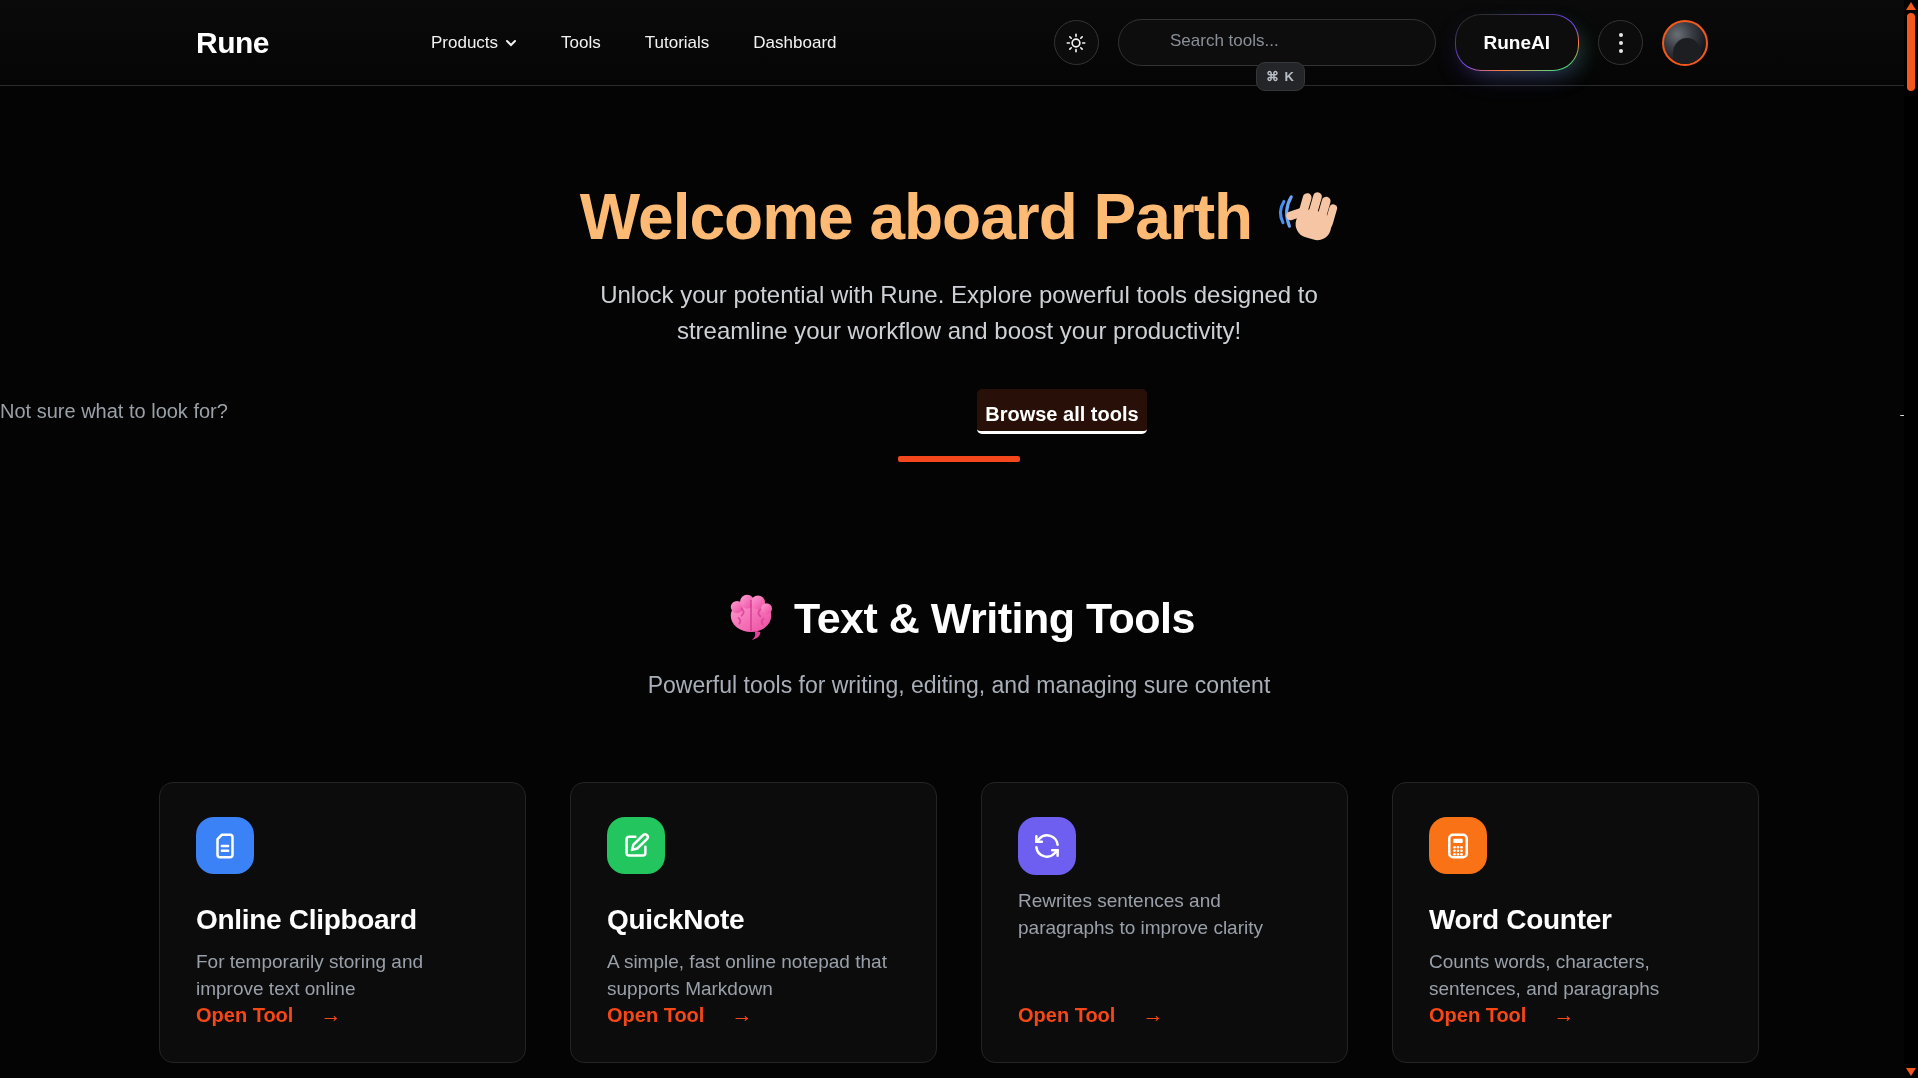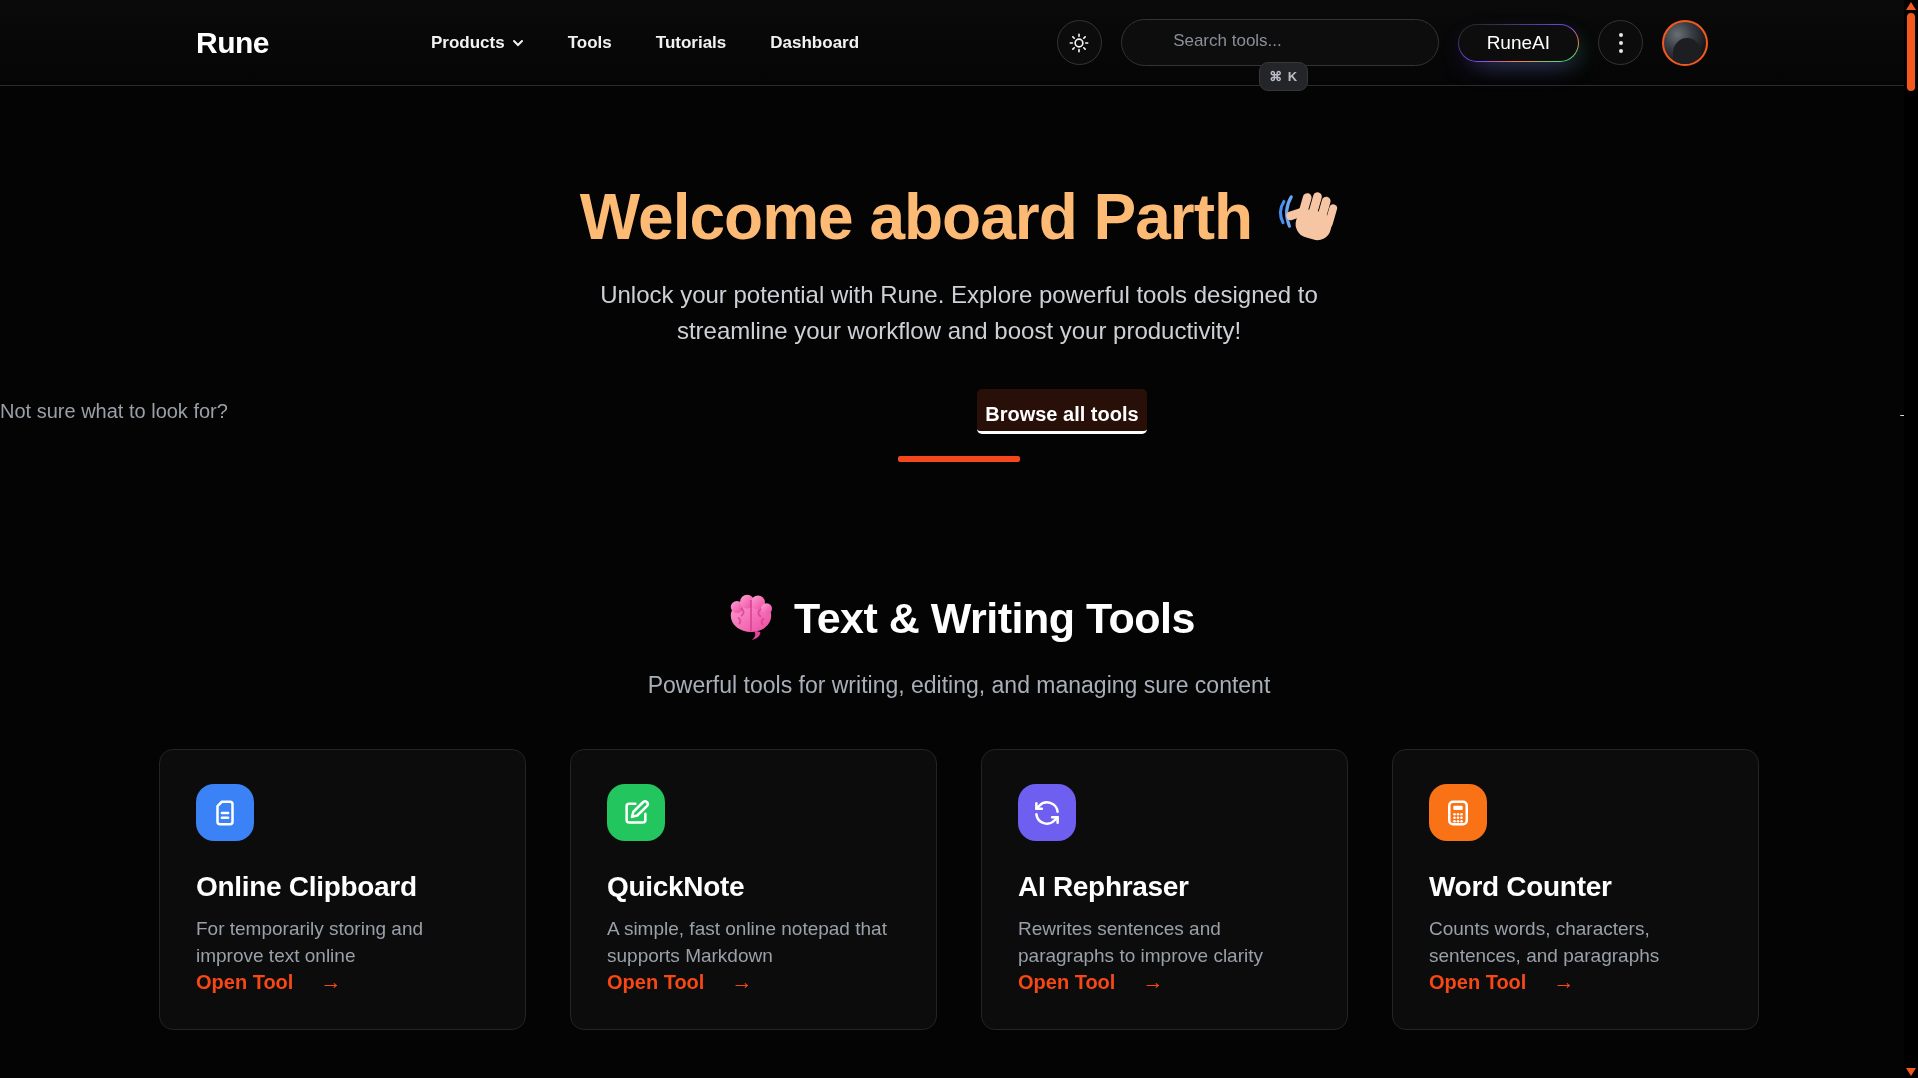--- a/index.html
+++ b/index.html
@@ -22,21 +22,21 @@
     background:linear-gradient(180deg,#0a0a0a,#050505);
     position:relative;
   }
   .logo {
     font-size:30px; font-weight:800; letter-spacing:-0.5px; color:#fff; cursor:pointer;
   }
   .nav-links {
     display:flex; align-items:center; gap:44px; margin-left:162px;
   }
   .nav-link {
-    font-size:17px; font-weight:700; color:#f2f2f2; cursor:pointer;
+    font-size:17px; font-weight:400; color:#f2f2f2; cursor:pointer;
     display:flex; align-items:center; gap:7px; white-space:nowrap;justify-content:center;
   }
   .chev { width:12px; height:12px; display:inline-block; }
   .nav-right { margin-left:auto; display:flex; align-items:center; gap:19px; }
   .icon-circle-btn {
     width:45px; height:45px; border-radius:50%;
     border:1px solid #343434; background:#0c0c0c;
     display:flex; align-items:center; justify-content:center; cursor:pointer;
   }
   .search-pill {
@@ -48,23 +48,23 @@
     flex:1; background:transparent; border:none; outline:none;
     color:#cfcfcf; font-size:17px; font-family:"Liberation Sans",sans-serif;
   }
   .search-pill input::placeholder { color:#8a8f98; }
   .kbd-badge {
     background:#232528; border:1px solid #35373b; color:#b9bec6;
     font-size:13px; font-weight:600; padding:6px 9px; border-radius:9px;
     letter-spacing:1px; white-space:nowrap;
   }
   .runeai-btn {
-    height:38px; padding:0 28px; border-radius:26px;
+    height:57px; padding:0 28px; border-radius:26px;
     display:flex; align-items:center; justify-content:center;
-    font-size:19px; font-weight:400; color:#fff; cursor:pointer;
+    font-size:19px; font-weight:700; color:#fff; cursor:pointer;
     border:1px solid transparent;
     background:
       linear-gradient(#0d0d0d,#0d0d0d) padding-box,
       linear-gradient(160deg, rgba(255,255,255,.14) 10%, #7c4dff 55%, #ff7a3c 72%, #4ade80 92%) border-box;
     box-shadow:0 10px 26px -8px rgba(124,77,255,.35), 12px 8px 26px -10px rgba(74,222,128,.28);
   }
   .dots { display:flex; flex-direction:column; gap:4px; }
   .dots span { width:4px; height:4px; border-radius:50%; background:#e8e8e8; display:block; }
   .avatar {
     width:46px; height:46px; border-radius:50%;
@@ -101,21 +101,21 @@
   }
 
   
   .section-head { text-align:center; margin-top:128px; }
   .section-title-row { display:inline-flex; align-items:center; gap:15px; }
   .section-title { font-size:43px; font-weight:800; letter-spacing:-0.5px; color:#fff; }
   .section-sub { margin-top:22px; font-size:23px; color:#a9afb8; }
 
   
   .cards {
-    width:1600px; margin:50px auto 0;
+    width:1600px; margin:83px auto 0;
     display:grid; grid-template-columns:repeat(4,1fr); gap:44px;
   }
   .card {
     background:#0c0c0c; border:1px solid #242424; border-radius:14px;
     padding:34px 36px 35px; height:281px; cursor:pointer;
     display:flex; flex-direction:column;
   }
   .card-icon {
     width:58px; height:58px; border-radius:18px;
     display:flex; align-items:center; justify-content:center;
@@ -286,21 +286,20 @@
 
   <div class="card">
     <div class="card-icon" style="background: rgb(110, 95, 240);">
       <svg width="30" height="30" viewBox="0 0 24 24" fill="none" stroke="#fff" stroke-width="2" stroke-linecap="round" stroke-linejoin="round">
         <path d="M20.5 11 a8.5 8.5 0 0 0-14.8-4.6 L3.5 8.6"></path>
         <path d="M3.5 4.2 v4.4 h4.4"></path>
         <path d="M3.5 13 a8.5 8.5 0 0 0 14.8 4.6 l2.2-2.2"></path>
         <path d="M20.5 19.8 v-4.4 h-4.4"></path>
       </svg>
     </div>
-    <div class="card-title">AI Rephraser</div>
     <div class="card-desc">Rewrites sentences and paragraphs to improve clarity</div>
     <div class="card-cta">
       <span>Open Tool</span>
       <span class="cta-arrow">→</span>
     </div>
   </div>
 
   <div class="card">
     <div class="card-icon" style="background: rgb(249, 115, 22);">
       <svg width="30" height="30" viewBox="0 0 24 24" fill="none">

